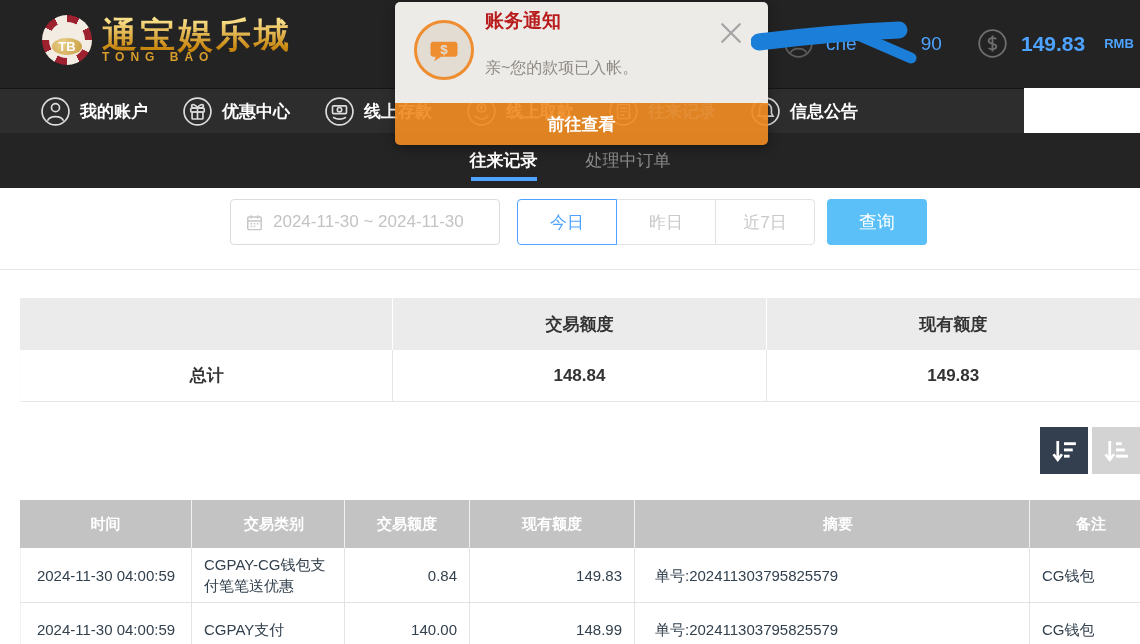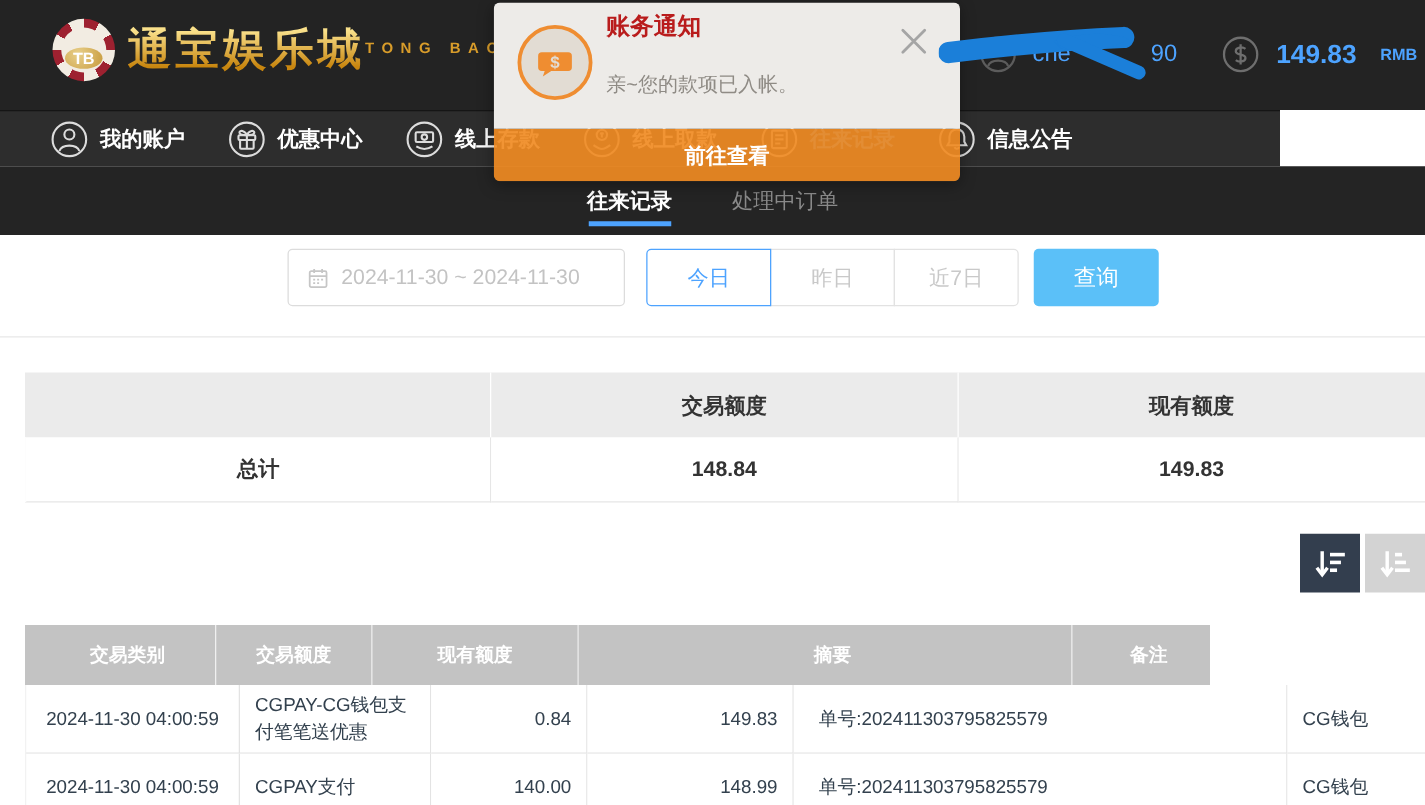--- a/index.html
+++ b/index.html
@@ -8,21 +8,21 @@
 
   
   .topbar { position:absolute; left:0; top:0; width:1140px; height:88px; background:#232323; }
   .navbar { position:absolute; left:0; top:88px; width:1024px; height:45px; background:#2d2d2d; border-top:1px solid #151515; display:flex; align-items:center; padding-left:40px; gap:34px; }
   .subtabs { position:absolute; left:0; top:133px; width:1140px; height:55px; background:#242424; display:flex; justify-content:center; align-items:center; gap:44px; }
 
   .logo { position:absolute; left:42px; top:15px; display:flex; align-items:center; gap:10px; }
   .chip { position:relative; width:50px; height:50px; border-radius:50%; background:repeating-conic-gradient(#9e2130 0deg 30deg,#f2ece2 30deg 60deg); }
   .chip .ring { position:absolute; inset:7px; border-radius:50%; background:#f2ece2; }
   .chip .coin { position:absolute; inset:10px; border-radius:50%; background:radial-gradient(circle at 35% 30%,#e8cf8a,#c79a3b); display:flex; align-items:center; justify-content:center; color:#fff; font-size:13px; font-weight:bold;margin-top:13px; }
-  .logo-text { display:flex; flex-direction:row; align-items:center; }
+  .logo-text { display:flex; flex-direction:column; align-items:flex-start; }
   .logo-cn { font-size:35px; font-weight:bold; letter-spacing:3px; background:linear-gradient(180deg,#f9e08a 10%,#c8860f 85%); -webkit-background-clip:text; background-clip:text; color:transparent; line-height:1.1; }
   .logo-en { font-size:12px; font-weight:bold; letter-spacing:6px; color:#d89c2a; margin-top:-4px; }
 
   .user-area { position:absolute; left:783px; top:28px; display:flex; align-items:center; gap:12px; }
   .wallet-area { position:absolute; left:977px; top:28px; display:flex; align-items:center; gap:13px; }
   .circle-icon { width:31px; height:31px; }
   .username { font-size:19px; color:#4da3ff; display:flex; align-items:center; }
   .username .gap { display:inline-block; width:64px; }
   .balance { font-size:21px; font-weight:bold; color:#4da3ff; }
   .currency { font-size:13px; font-weight:bold; color:#4da3ff; margin-left:6px; }
@@ -247,20 +247,21 @@
       <g fill="#fff">
           <rect x="12" y="5" width="4.5" height="2.3"></rect>
           <rect x="12" y="10" width="7" height="2.3"></rect>
           <rect x="12" y="15" width="9.5" height="2.3"></rect>
         </g>
     </svg>
   </button>
 
   <div class="dtable">
     <div class="drow dhead">
+      <div class="dcell c0">时间</div>
       <div class="dcell c1">交易类别</div>
       <div class="dcell c2">交易额度</div>
       <div class="dcell c3">现有额度</div>
       <div class="dcell c4">摘要</div>
       <div class="dcell c5">备注</div>
     </div>
     <div class="drow dbody">
       <div class="dcell c0">2024-11-30 04:00:59</div>
       <div class="dcell c1">CGPAY-CG钱包支付笔笔送优惠</div>
       <div class="dcell c2">0.84</div>

